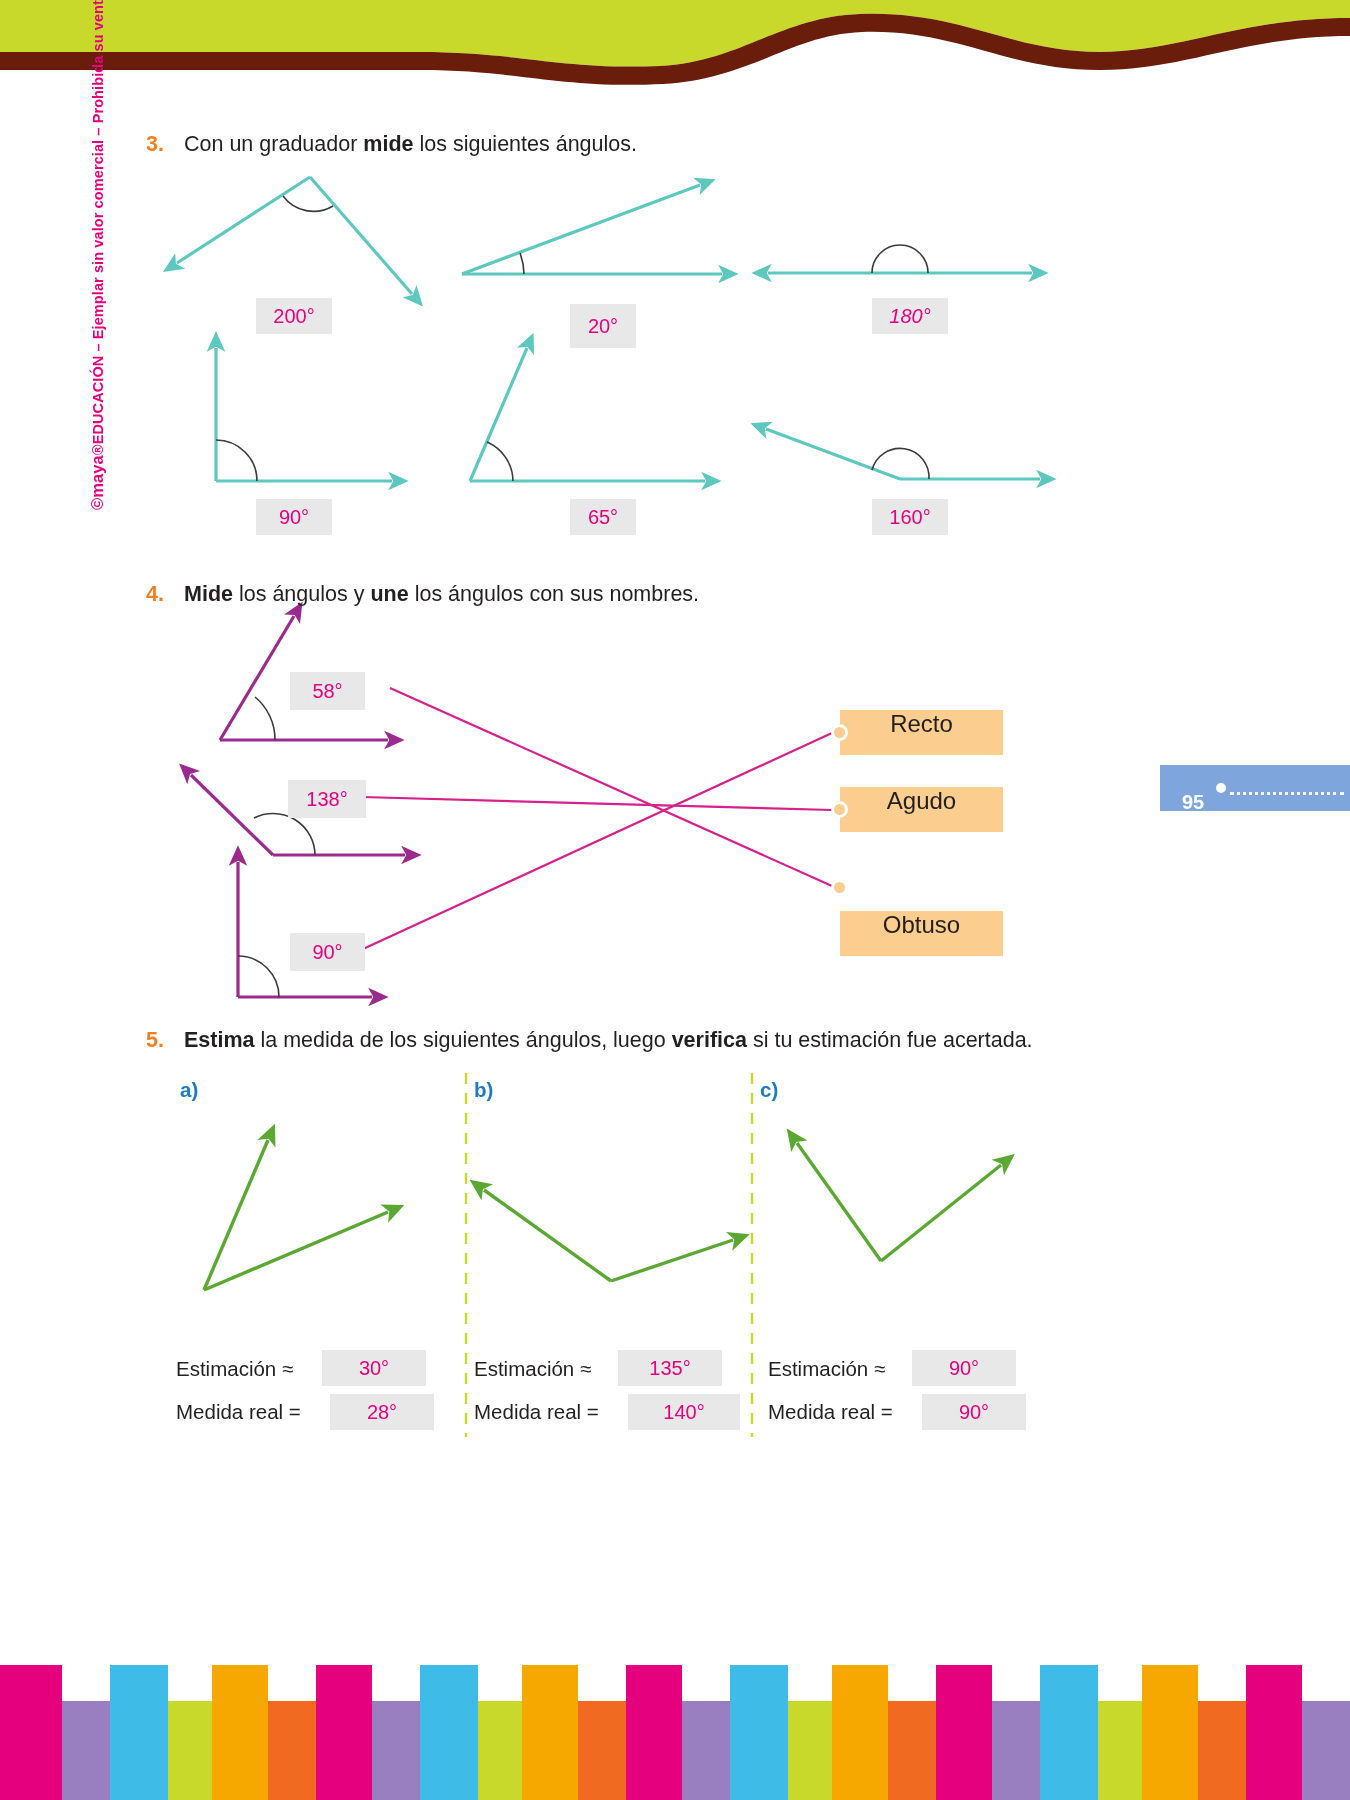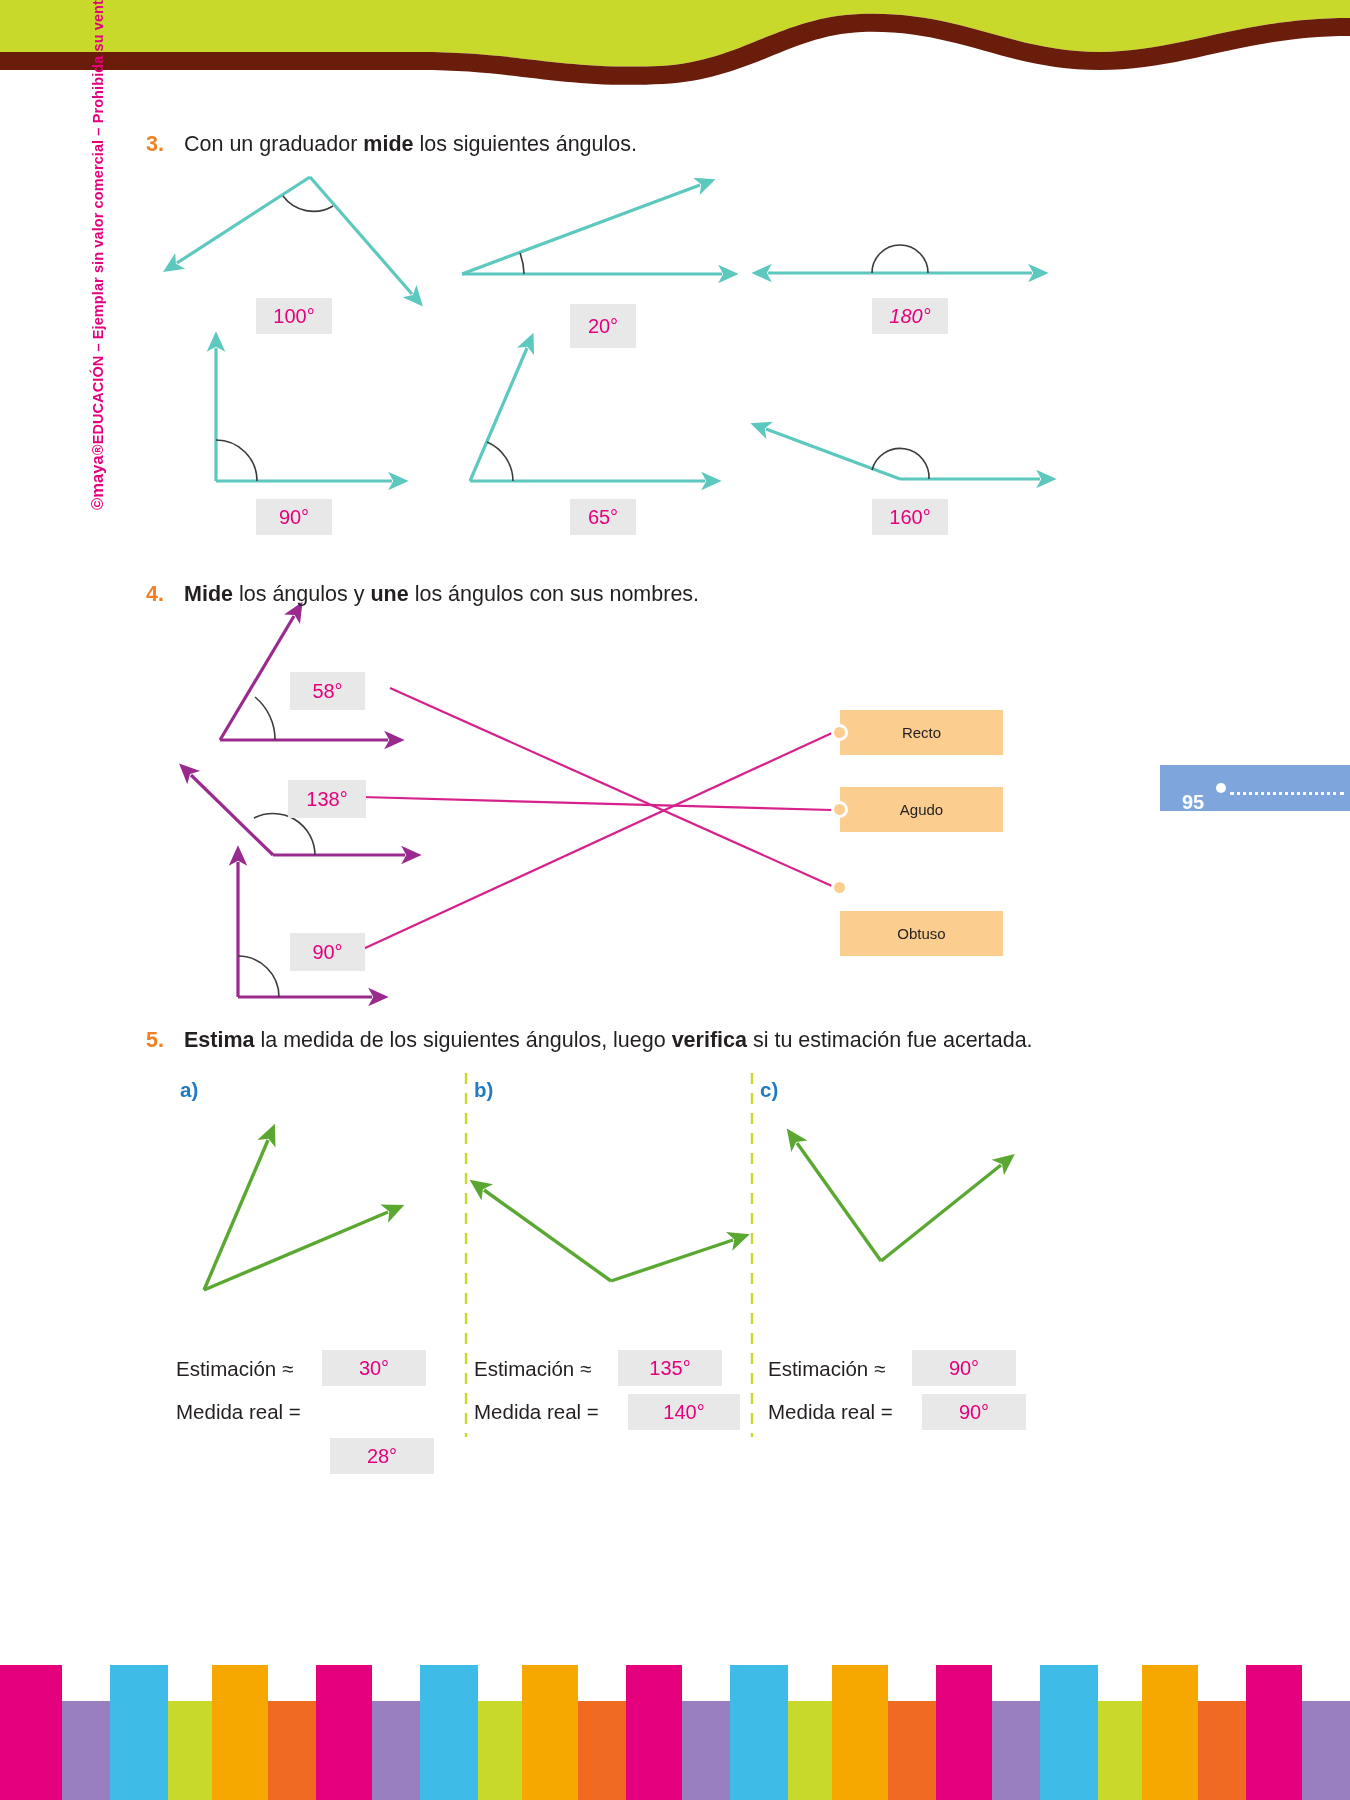--- a/index.html
+++ b/index.html
@@ -114,23 +114,22 @@
     box-sizing: border-box;
   }
 
   
   .namebox {
     position: absolute;
     background: #fbcd8e;
     height: 45px;
     width: 163px;
     display: flex;
-    align-items: center;
     justify-content: center;
-    font-size: 15px;
+    font-size: 24px;
     color: #231f20;
   }
   .knob {
     position: absolute;
     width: 17px;
     height: 17px;
     border-radius: 50%;
     background: #fbcd8e;
     border: 3px solid #ffffff;
     box-sizing: border-box;
@@ -275,21 +274,21 @@
   <g>
     <line x1="611" y1="1281" x2="484" y2="1190" stroke="#5aa831" stroke-width="3.4" marker-end="url(#greenArrow)"></line>
     <line x1="611" y1="1281" x2="733" y2="1240" stroke="#5aa831" stroke-width="3.4" marker-end="url(#greenArrow)"></line>
   </g>
   <g>
     <line x1="881" y1="1261" x2="797" y2="1143" stroke="#5aa831" stroke-width="3.4" marker-end="url(#greenArrow)"></line>
     <line x1="881" y1="1261" x2="1001" y2="1165" stroke="#5aa831" stroke-width="3.4" marker-end="url(#greenArrow)"></line>
   </g>
 </svg>
 
-<div class="chip" style="left:256px; top:298px; width:76px; height:36px;">100°</div>
+<div class="chip" style="left:256px; top:298px; width:76px; height:36px;">200°</div>
 <div class="chip" style="left:570px; top:304px; width:66px; height:44px;">20°</div>
 <div class="chip" style="left:872px; top:298px; width:76px; height:36px;font-style:italic;">180°</div>
 <div class="chip" style="left:256px; top:499px; width:76px; height:36px;">90°</div>
 <div class="chip" style="left:570px; top:499px; width:66px; height:36px;">65°</div>
 <div class="chip" style="left:872px; top:499px; width:76px; height:36px;text-align:center;">160°</div>
 
 <div class="ex" style="left:146px; top:582px; width:950px;">
   <span class="num">4.</span>
   <span class="txt"><b>Mide</b><span> los ángulos y </span><b>une</b><span> los ángulos con sus nombres.</span></span>
 </div>
@@ -318,21 +317,21 @@
   <span class="txt"><b>Estima</b><span> la medida de los siguientes ángulos, luego </span><b>verifica</b><span> si tu estimación fue acertada.</span></span>
 </div>
 
 <div class="sublabel" style="left:180px; top:1078px;">a)</div>
 <div class="sublabel" style="left:474px; top:1078px;">b)</div>
 <div class="sublabel" style="left:760px; top:1078px;">c)</div>
 
 <div class="est-label" style="left:176px; top:1357px;">Estimación ≈</div>
 <div class="chip" style="left:322px; top:1350px; width:104px; height:36px;">30°</div>
 <div class="est-label" style="left:176px; top:1400px;">Medida real =</div>
-<div class="chip" style="left:330px; top:1394px; width:104px; height:36px;margin-top:44px;">28°</div>
+<div class="chip" style="left:330px; top:1394px; width:104px; height:36px;">28°</div>
 
 <div class="est-label" style="left:474px; top:1357px;">Estimación ≈</div>
 <div class="chip" style="left:618px; top:1350px; width:104px; height:36px;">135°</div>
 <div class="est-label" style="left:474px; top:1400px;">Medida real =</div>
 <div class="chip" style="left:628px; top:1394px; width:112px; height:36px;">140°</div>
 
 <div class="est-label" style="left:768px; top:1357px;">Estimación ≈</div>
 <div class="chip" style="left:912px; top:1350px; width:104px; height:36px;">90°</div>
 <div class="est-label" style="left:768px; top:1400px;">Medida real =</div>
 <div class="chip" style="left:922px; top:1394px; width:104px; height:36px;">90°</div>

